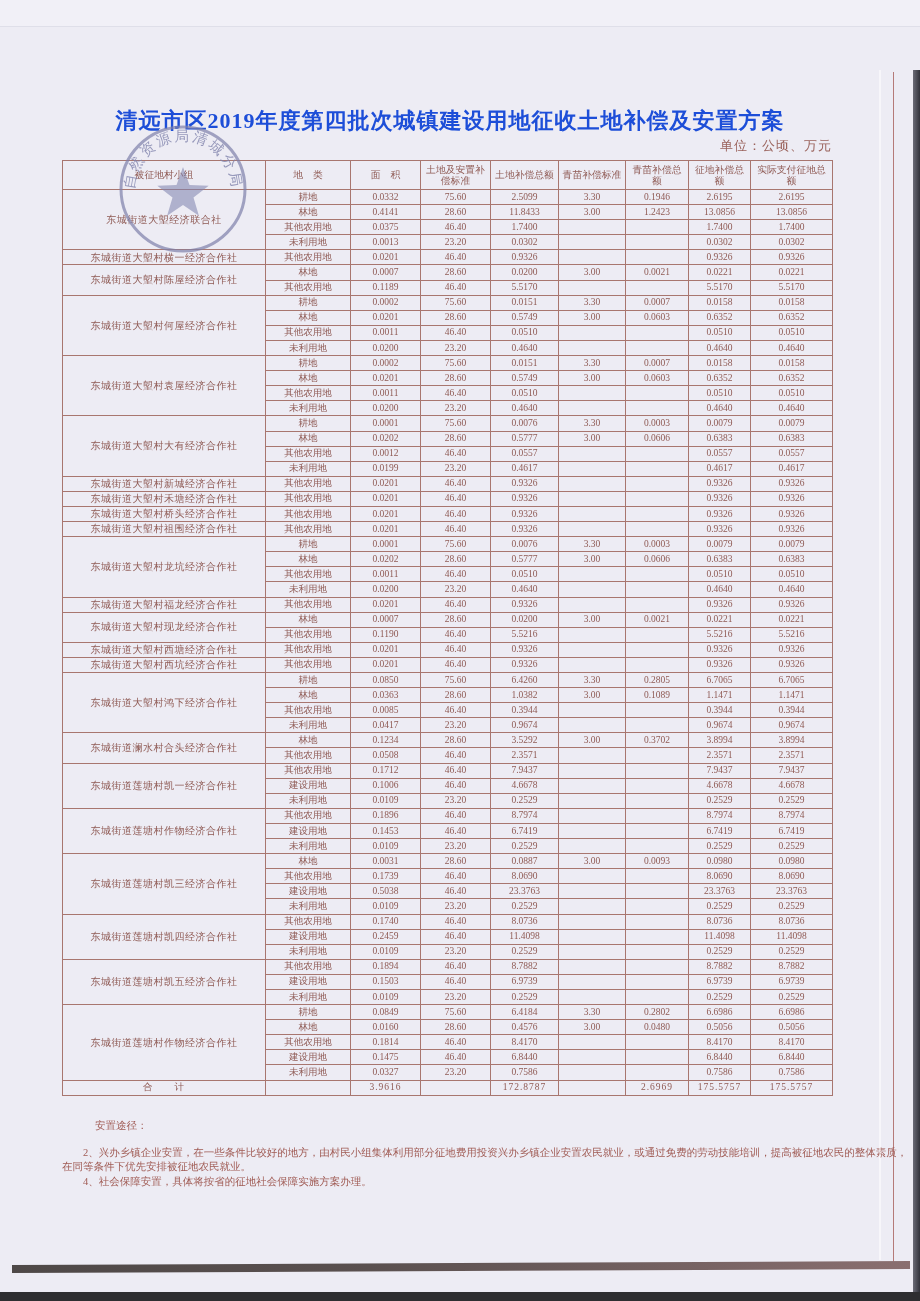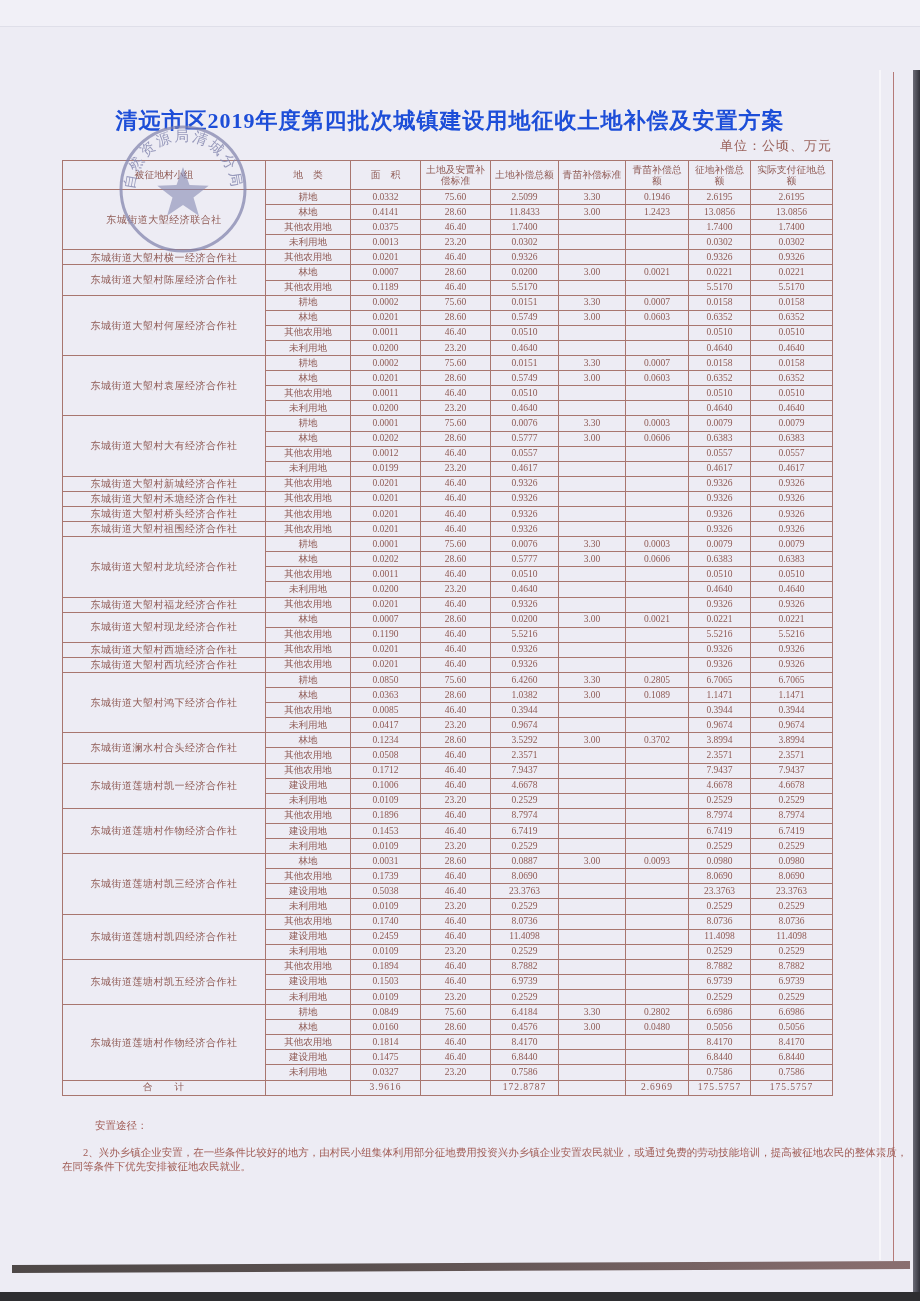--- a/index.html
+++ b/index.html
@@ -727,20 +727,21 @@
     </defs>
     <text font-size="14.5" fill="#7e81ab" letter-spacing="2.5" style="font-family:'Liberation Serif',serif;">
       <textPath href="#sealArc" startOffset="50%" text-anchor="middle">自然资源局清城分局</textPath>
     </text>
     <polygon points="67,45 73.5,63.1 92.7,63.7 77.5,75.4 82.9,93.8 67,83 51.1,93.8 56.5,75.4 41.3,63.7 60.5,63.1" fill="#8083ae" opacity="0.72"></polygon>
   </svg>
 
   <div class="footer-notes">
     <p class="heading">安置途径：</p>
     <p>2、兴办乡镇企业安置，在一些条件比较好的地方，由村民小组集体利用部分征地费用投资兴办乡镇企业安置农民就业，或通过免费的劳动技能培训，提高被征地农民的整体素质，在同等条件下优先安排被征地农民就业。</p>
+    <p>4、社会保障安置，具体将按省的征地社会保障实施方案办理。</p>
   </div>
 
   <div class="fold-line-white"></div>
   <div class="fold-line-red"></div>
   <div class="page-edge-shadow"></div>
   <div class="bottom-bar"></div>
   <div class="bottom-strip"></div>
 
 </div>
 

